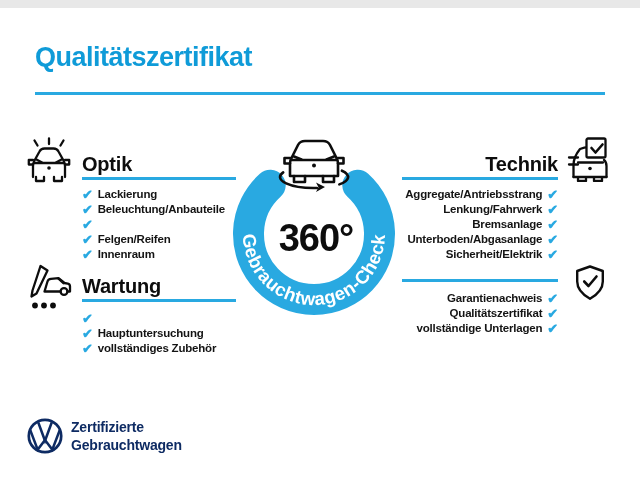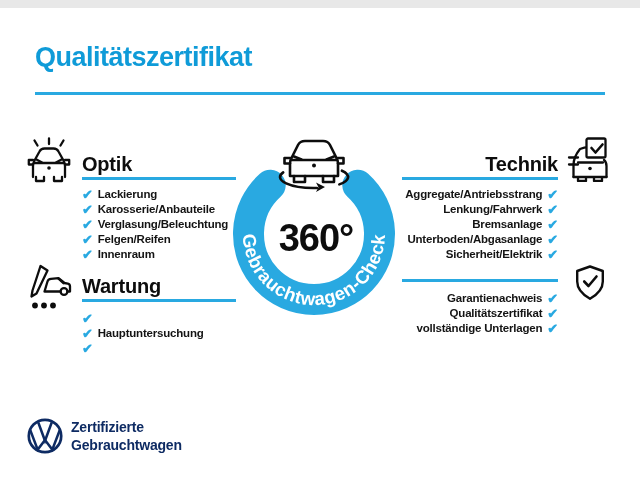--- a/index.html
+++ b/index.html
@@ -71,25 +71,24 @@
   <div class="section left-col" style="left:82px;top:146px;width:154px">
     <div class="sec-title">Optik</div>
     <div class="sec-rule"></div>
     <ul class="sec-items" style="margin-top:7px">
       <li>
           <span class="check">✔</span>
           <span>Lackierung</span>
         </li>
       <li>
           <span class="check">✔</span>
-          <span>Karosserie/Anbauteile</span>
-        </li>
-      <li>
-          <span class="check">✔</span>
-          <span>Verglasung/Beleuchtung</span>
+          <span>Beleuchtung/Anbauteile</span>
+        </li>
+      <li>
+          <span class="check">✔</span>
         </li>
       <li>
           <span class="check">✔</span>
           <span>Felgen/Reifen</span>
         </li>
       <li>
           <span class="check">✔</span>
           <span>Innenraum</span>
         </li>
     </ul>
@@ -149,20 +148,21 @@
     <ul class="sec-items" style="margin-top:9px">
       <li>
           <span class="check">✔</span>
         </li>
       <li>
           <span class="check">✔</span>
           <span>Hauptuntersuchung</span>
         </li>
       <li>
           <span class="check">✔</span>
+          <span>vollständiges Zubehör</span>
         </li>
     </ul>
   </div>
 
   <svg class="icon" style="left:574px;top:256px" width="32" height="38" viewBox="0 0 32 38">
     <path class="icon-stroke" style="stroke-width:2.4" d="M16 2.5 L28.8 7 V17.5 Q28.8 27.5 16 34.8 Q3.2 27.5 3.2 17.5 V7 Z"></path>
     <path class="icon-stroke" style="stroke-width:2.6" d="M10.2 17.5 L14.5 22 L22.5 12.5"></path>
   </svg>
 
   <div class="section right-col" style="left:402px;top:268px;width:156px">

